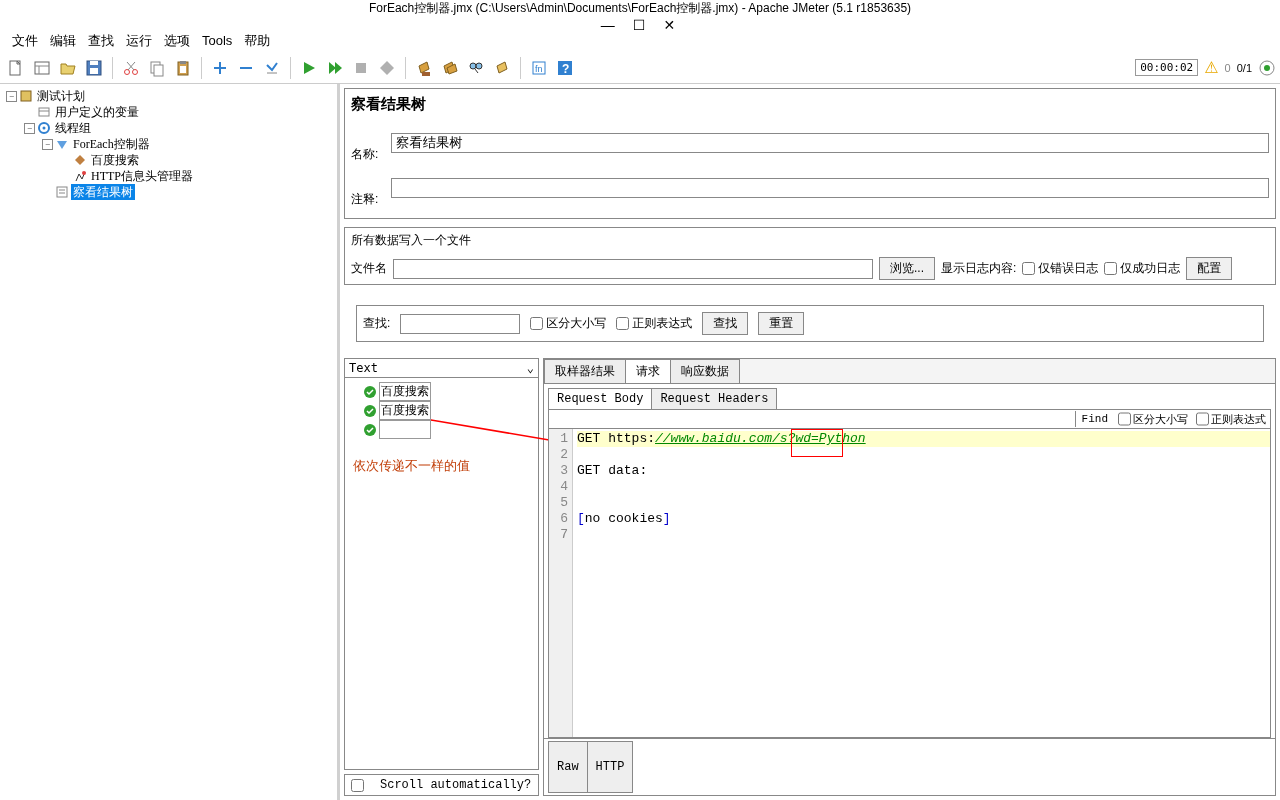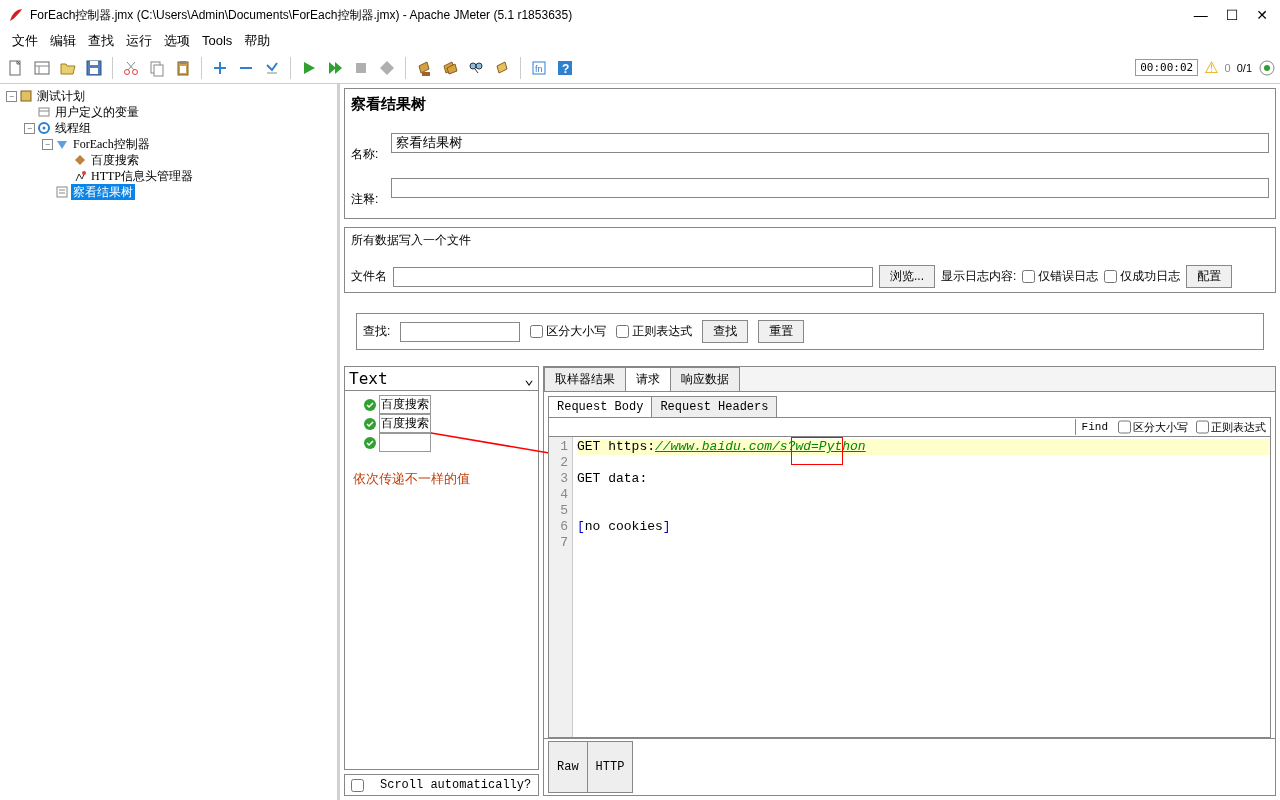--- a/index.html
+++ b/index.html
@@ -1,17 +1,17 @@
 <!DOCTYPE html>
 <html><head>
 <meta charset="utf-8">
 <style>
   * { box-sizing: border-box; margin: 0; padding: 0; }
   body { font-family: "Microsoft YaHei", SimSun, sans-serif; font-size: 12px; background: #fff; overflow: hidden; }
-  .titlebar { height: 30px; display: flex; align-items: center; padding: 0 8px; background: #fff; }
+  .titlebar { height: 30px; display: flex; align-items: center; padding: 0 8px; background: #fff; flex-direction: column; }
   .titlebar .feather { width: 16px; height: 16px; margin-right: 6px; }
   .titlebar .title { flex: 1; color: #000; font-size: 12px; }
   .win-controls { display: flex; gap: 18px; margin-right: 4px; }
   .win-controls span { font-size: 14px; cursor: default; color: #000; font-family: Arial; }
   .menubar { height: 22px; display: flex; align-items: center; padding: 0 6px; gap: 0; font-size: 13px; border-bottom: 1px solid #fff; }
   .menubar span { padding: 2px 6px; }
   .toolbar { height: 32px; display: flex; align-items: center; padding: 2px 4px; border-bottom: 1px solid #ccc; gap: 2px; }
   .tb-group { display: flex; align-items: center; gap: 2px; }
   .tb-sep { width: 1px; height: 22px; background: #ccc; margin: 0 4px; }
   .tb-btn { width: 24px; height: 24px; display: flex; align-items: center; justify-content: center; border: 1px solid transparent; }
@@ -28,31 +28,31 @@
   .tree .ico { width: 14px; height: 14px; display: inline-block; }
   .tree .sel { background: #0a84e8; color: #fff; padding: 0 2px; }
   .tree .label { padding: 0 2px; }
   .right-panel { flex: 1; display: flex; flex-direction: column; }
   .panel-top { border: 1px solid #888; margin: 4px; padding: 6px; }
   .panel-top h3 { font-size: 15px; font-weight: bold; margin-bottom: 8px; }
   .form-row { display: flex; align-items: center; margin: 4px 0; }
   .form-row label { width: 40px; font-size: 12px; margin-top: 24px; }
   .form-row input { flex: 1; border: 1px solid #888; height: 20px; padding: 0 4px; }
   .file-section { border: 1px solid #888; margin: 4px; padding: 4px 6px; }
-  .file-section .hdr { font-size: 12px; margin-bottom: 16px; }
+  .file-section .hdr { font-size: 12px; margin-bottom: 8px; }
   .file-row { display: flex; align-items: center; gap: 6px; }
   .file-row input { flex: 1; border: 1px solid #888; height: 20px; max-width: 480px; }
   .btn { border: 1px solid #888; background: #f0f0f0; padding: 2px 10px; font-size: 12px; }
   .checkbox { display: inline-flex; align-items: center; gap: 3px; }
   .checkbox input { width: 13px; height: 13px; }
   .search-section { border: 1px solid #888; margin: 16px; padding: 6px; display: flex; align-items: center; gap: 10px; }
   .search-section input.search { width: 120px; border: 1px solid #888; height: 20px; }
   .bottom-split { display: flex; flex: 1; margin: 0 4px 4px 4px; gap: 4px; min-height: 0; }
   .result-list { width: 195px; display: flex; flex-direction: column; }
-  .result-select { border: 1px solid #888; background: #fff; padding: 2px 4px; font-family: SimSun, monospace; font-size: 16px; display: flex; justify-content: space-between; align-items: center; }
+  .result-select { border: 1px solid #888; background: #fff; padding: 2px 4px; font-family: SimSun, monospace; font-size: 12px; display: flex; justify-content: space-between; align-items: center; }
   .result-items { flex: 1; border: 1px solid #888; border-top: none; padding: 4px; position: relative; }
   .res-row { display: flex; align-items: center; gap: 2px; padding-left: 14px; font-family: SimSun, serif; }
   .res-row .ok { width: 14px; height: 14px; }
   .res-row .sel2 { background: #0a84e8; color: #fff; }
   .res-row .lbl { border: 1px solid #999; padding: 0 1px; background: #fff; }
   .annotation { color: #c2410c; font-size: 13px; margin-top: 18px; padding-left: 4px; }
   .detail-panel { flex: 1; display: flex; flex-direction: column; border: 1px solid #888; min-width: 0; }
   .tabs { display: flex; border-bottom: 1px solid #888; background: #f4f4f4; }
   .tabs .tab { padding: 3px 10px; border: 1px solid #888; border-bottom: none; margin-right: -1px; font-size: 12px; background: #eee; }
   .tabs .tab.active { background: #fff; }

